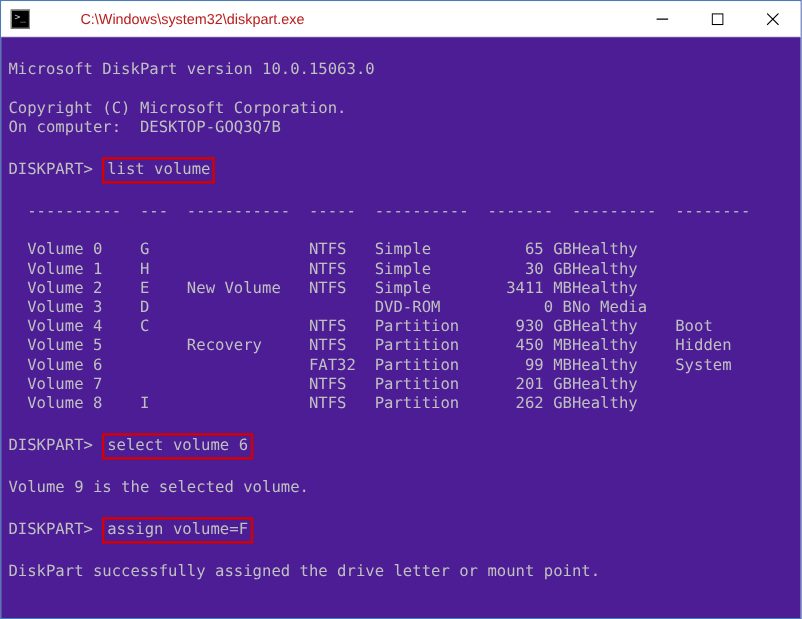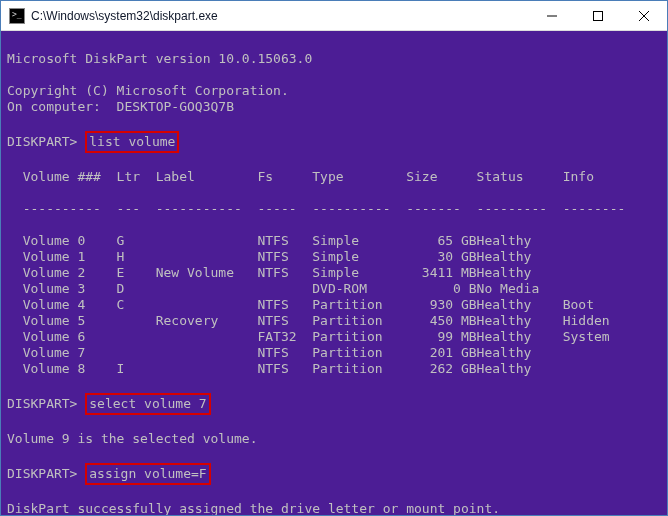--- a/index.html
+++ b/index.html
@@ -1,21 +1,21 @@
 <!DOCTYPE html>
 <html><head>
 <meta charset="utf-8">
 <style>
 * { margin: 0; padding: 0; box-sizing: border-box; }
 body { width: 668px; height: 516px; font-family: Consolas, monospace; overflow: hidden; }
 .window { width: 668px; height: 516px; border: 1px solid #4a7db8; display: flex; flex-direction: column; }
 .titlebar { height: 30px; background: #fff; display: flex; align-items: center; border-bottom: 1px solid #ddd; }
 .app-icon { width: 16px; height: 16px; margin: 0 6px 0 8px; background: #000; border: 1px solid #888; position: relative; }
 .app-icon::after { content: ">_"; color: #ccc; font-size: 8px; position: absolute; top: 1px; left: 2px; font-family: monospace; }
-.title { flex: 1; font-size: 12px; font-family: "Segoe UI", sans-serif; color: #0f172a; }
+.title { flex: 1; font-size: 12px; font-family: "Segoe UI", sans-serif; color: #b91c1c; margin-left: 36px; }
 .win-btns { display: flex; height: 100%; }
 .win-btn { width: 46px; height: 100%; display: flex; align-items: center; justify-content: center; font-family: "Segoe UI", sans-serif; }
 .win-btn svg { width: 10px; height: 10px; }
 .terminal { flex: 1; background: #4c1d95; color: #c0c0c0; padding: 4px 6px; font-size: 13px; line-height: 16px; white-space: pre; overflow: hidden; }
 .highlight { border: 2px solid #d60000; padding: 0 2px; display: inline-block; line-height: 18px; }
 .row { display: flex; }
 </style>
 </head>
 <body>
 
@@ -44,33 +44,32 @@
   </div>
 
   <div class="terminal">
 <span>Microsoft DiskPart version 10.0.15063.0</span>
 
 <span>Copyright (C) Microsoft Corporation.</span>
 <span>On computer:  DESKTOP-GOQ3Q7B</span>
 
 <span>DISKPART&gt;</span> <span class="highlight">list volume</span>
 
-<div class="row" id="hdr-row">  Volume ###  Ltr  Label        Fs     Type        Size     Status     Info    </div>
 <div class="row" id="dash-row">  ----------  ---  -----------  -----  ----------  -------  ---------  --------</div>
 <div id="data-rows">  Volume 0    G                 NTFS   Simple          65 GBHealthy            
   Volume 1    H                 NTFS   Simple          30 GBHealthy            
   Volume 2    E    New Volume   NTFS   Simple        3411 MBHealthy            
   Volume 3    D                        DVD-ROM           0 BNo Media           
   Volume 4    C                 NTFS   Partition      930 GBHealthy    Boot    
   Volume 5         Recovery     NTFS   Partition      450 MBHealthy    Hidden  
   Volume 6                      FAT32  Partition       99 MBHealthy    System  
   Volume 7                      NTFS   Partition      201 GBHealthy            
   Volume 8    I                 NTFS   Partition      262 GBHealthy            
 </div>
-<span>DISKPART&gt;</span> <span class="highlight">select volume 7</span>
+<span>DISKPART&gt;</span> <span class="highlight">select volume 6</span>
 
 <span>Volume 9 is the selected volume.</span>
 
 <span>DISKPART&gt;</span> <span class="highlight">assign volume=F</span>
 
 <span>DiskPart successfully assigned the drive letter or mount point.</span>
 
 
 </div>
 </div>

